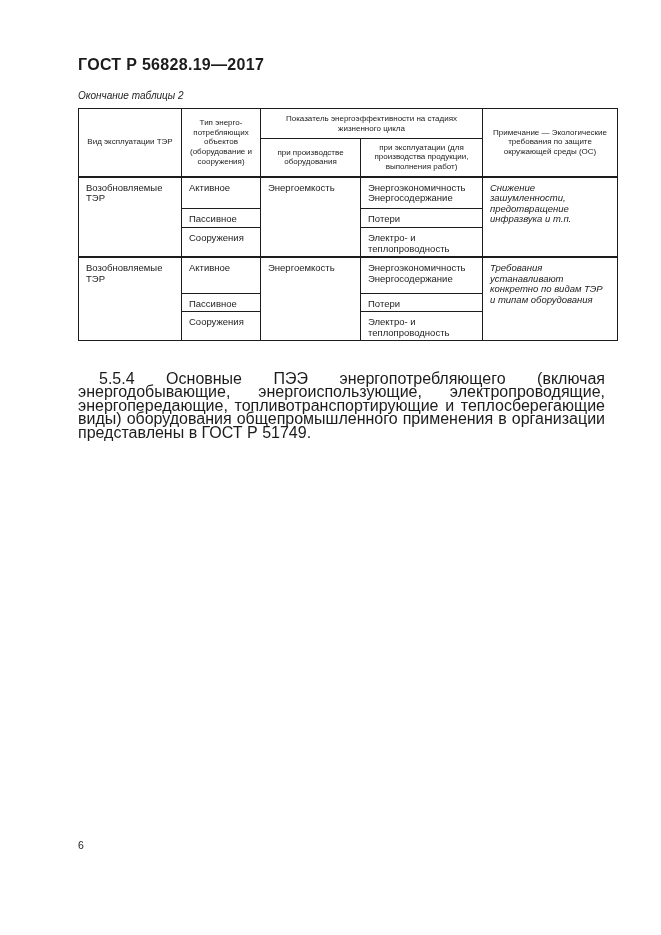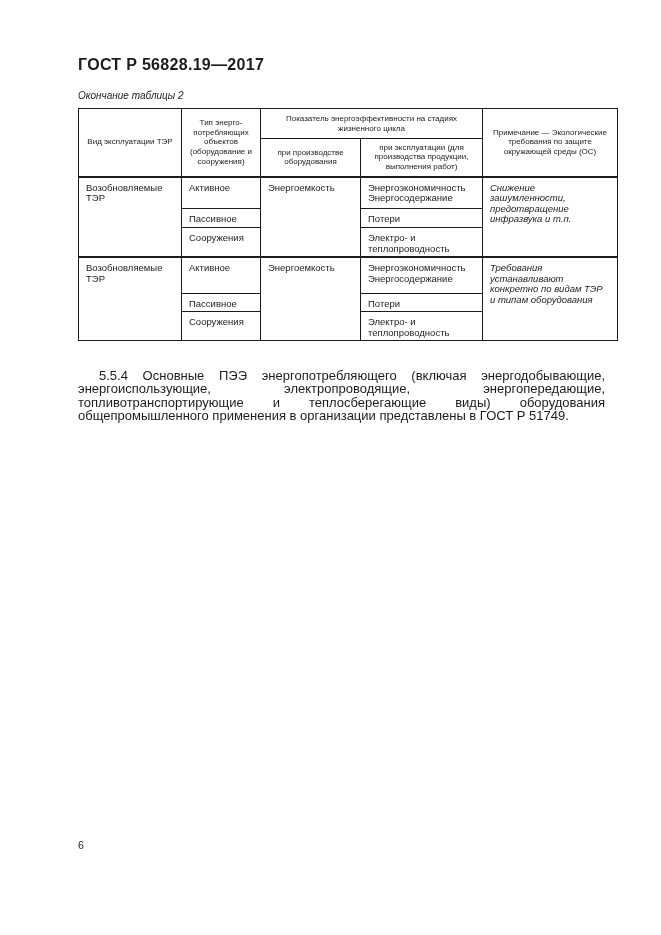--- a/index.html
+++ b/index.html
@@ -64,21 +64,21 @@
   table.gost tbody tr.group-start td {
     border-top-width: 2px;
   }
   td.multiline { white-space: pre-line; }
   td.note-cell { text-align: justify; font-style: italic; }
   .para {
     position: absolute;
     left: 78px;
     top: 356px;
     width: 527px;
-    font-size: 13px;
+    font-size: 16px;
     line-height: 13.4px;
     text-align: justify;
     text-indent: 21px;
   }
   .page-number {
     position: absolute;
     left: 78px;
     top: 839px;
     font-size: 10.5px;
   }

